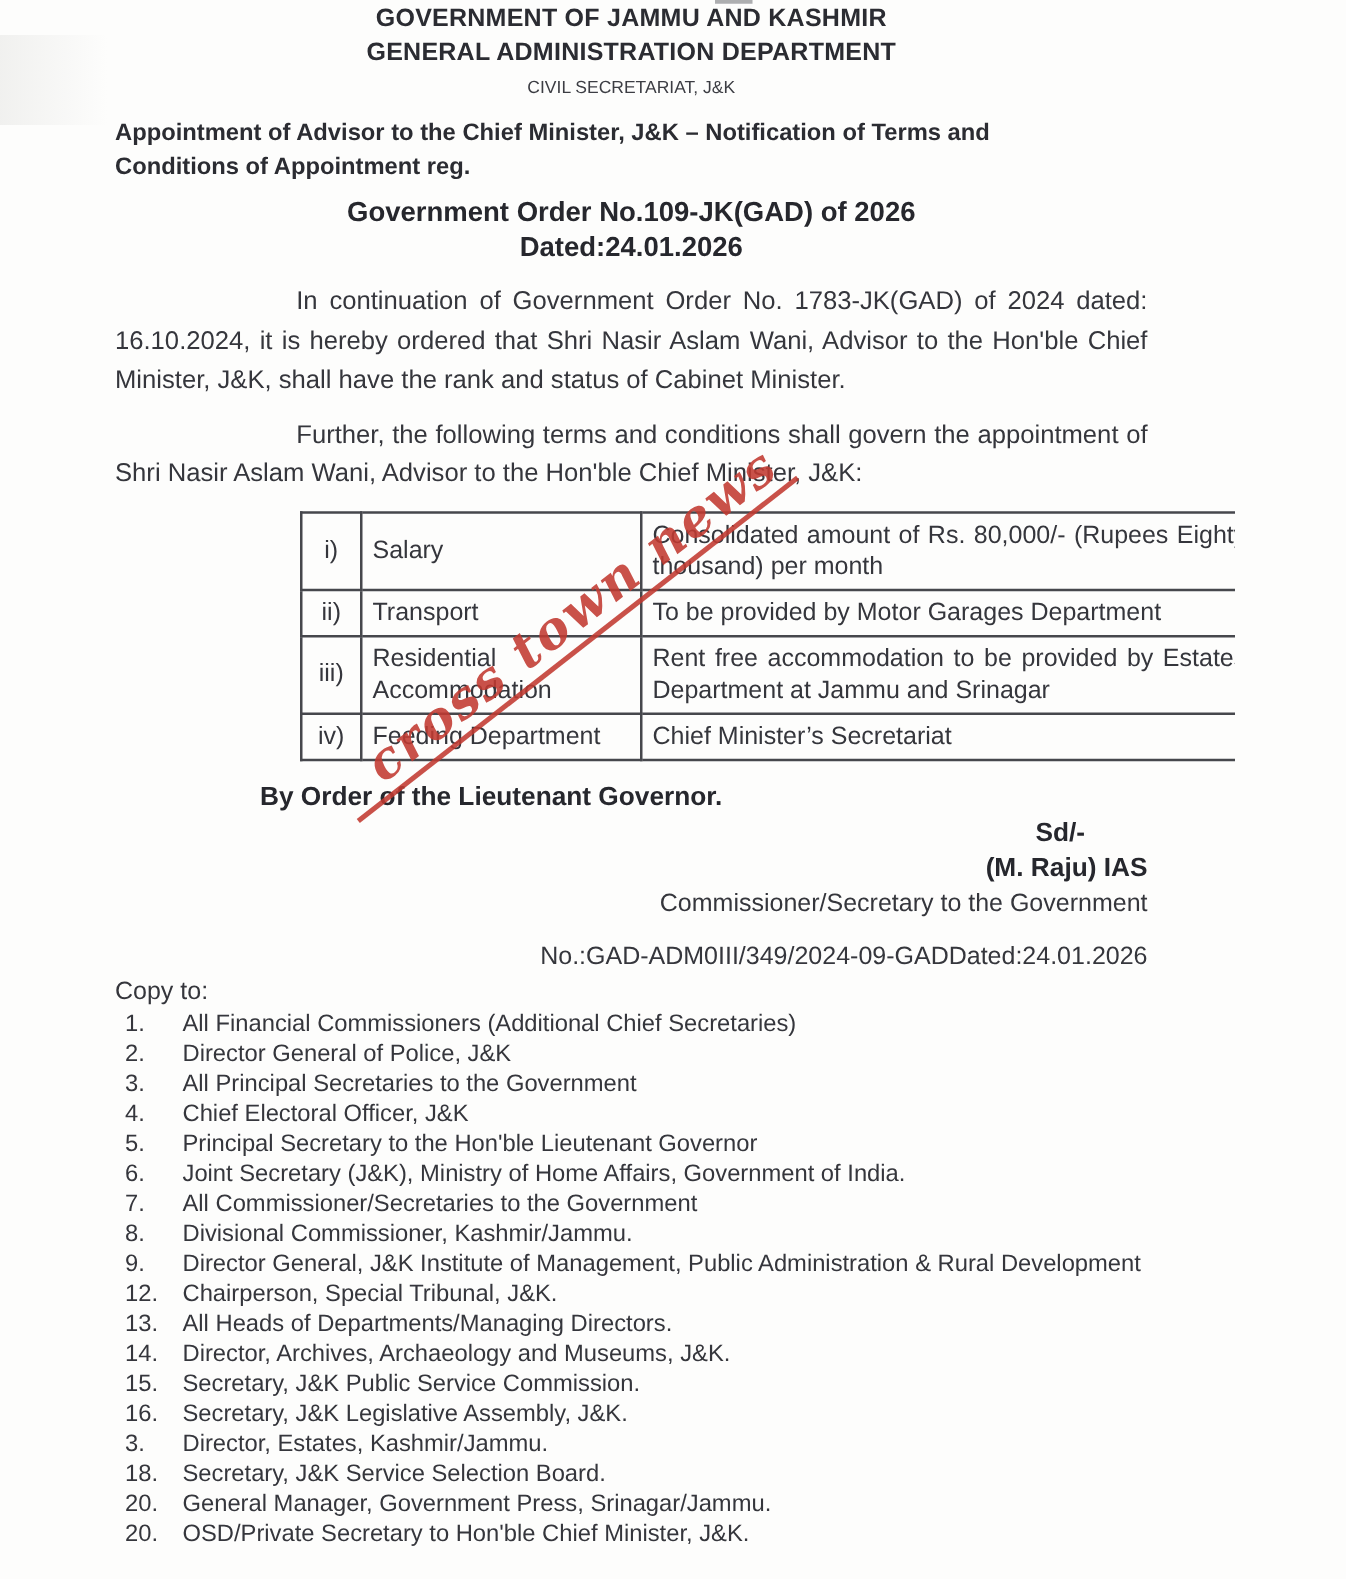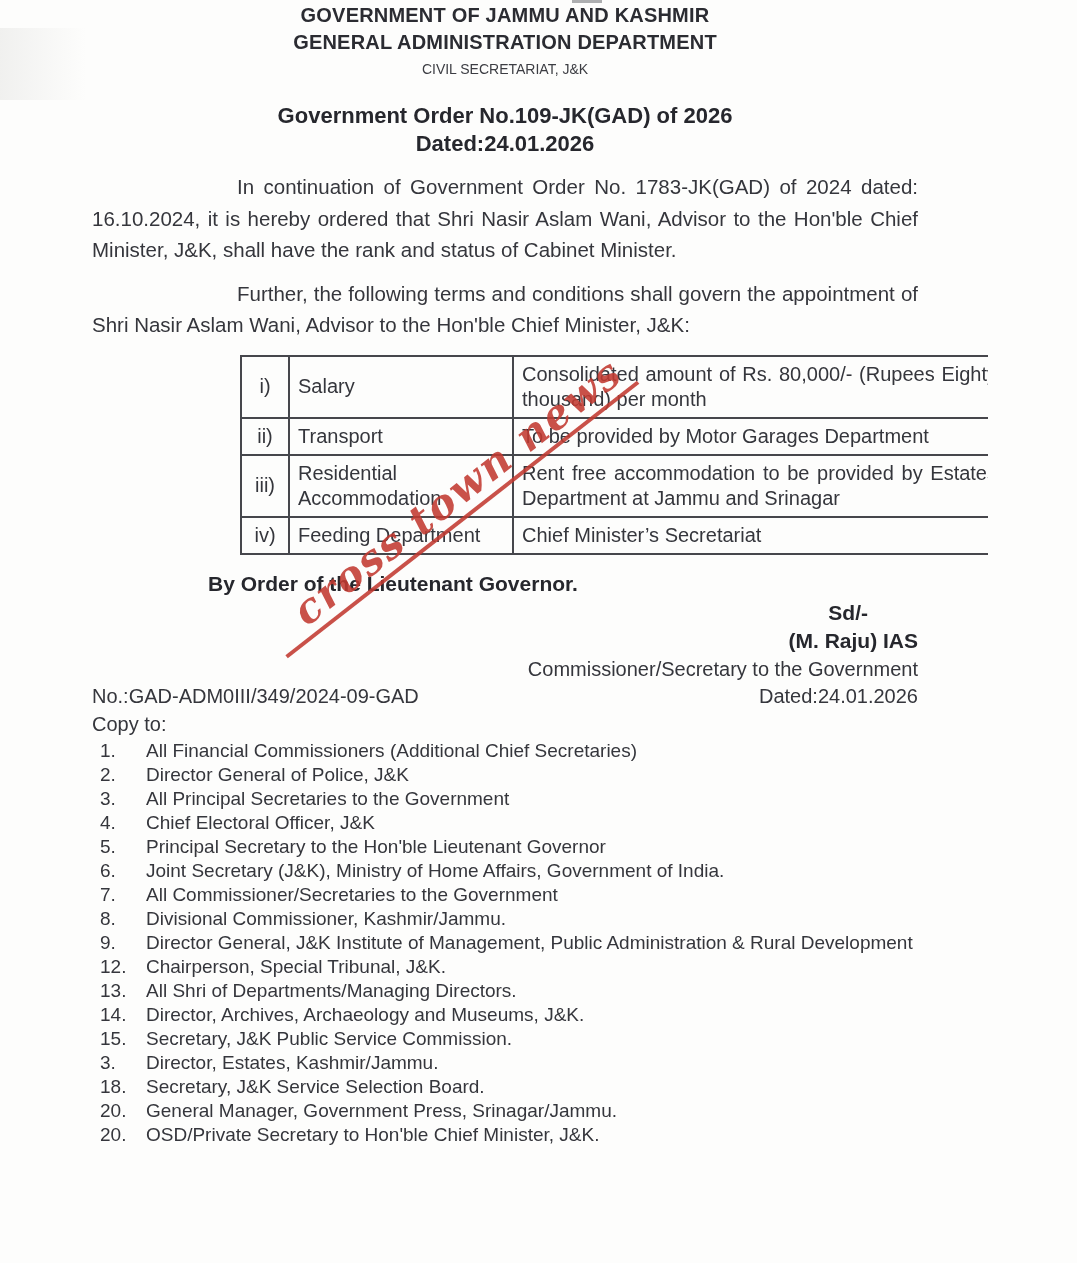--- a/index.html
+++ b/index.html
@@ -44,21 +44,21 @@
     padding: 5px 8px; vertical-align: middle; color: #35363c;
   }
   td.c-num { width: 48px; text-align: center; padding: 5px 2px; }
   td.c-item { width: 224px; padding-left: 12px; }
   td.c-detail { width: 493px; text-align: justify; margin-left: 30px; }
   .by-order { margin: 16px 0 0 116px; font-size: 21px; font-weight: bold; line-height: 26px; color: #26272d; }
   .sig-block { text-align: right; margin-top: 2px; }
   .sig-sd { font-size: 21px; font-weight: bold; line-height: 27px; padding-right: 50px; color: #26272d; }
   .sig-name { font-size: 21px; font-weight: bold; line-height: 29px; color: #26272d; }
   .sig-designation { font-size: 20px; line-height: 28px; color: #35363c; }
-  .ref-row { display: flex; justify-content: space-between; align-items: baseline; margin-top: 0; }
+  .ref-row { display: flex; justify-content: flex-end; align-items: baseline; margin-top: 15px; }
   .ref-no { font-size: 20px; line-height: 27px; color: #35363c; }
   .sig-date { font-size: 20px; line-height: 27px; color: #35363c; }
   .copy-to { font-size: 20px; line-height: 26px; margin-top: 1px; color: #35363c; }
   .copy-list { list-style: none; margin: 2px 0 0 8px; }
   .copy-list li { display: flex; font-size: 19px; line-height: 24px; color: #35363c; }
   .li-no { flex: 0 0 46px; }
   .li-text { flex: 1; }
   .watermark {
     position: absolute; left: 286px; top: 610px; height: 46px;
     transform: rotate(-38deg); transform-origin: left bottom;
@@ -82,20 +82,21 @@
   <div class="scan-shade"></div>
   <div class="artifact-top"></div>
 
   <div class="hdr">
     <div class="hdr-l1">GOVERNMENT OF JAMMU AND KASHMIR</div>
     <div class="hdr-l2">GENERAL ADMINISTRATION DEPARTMENT</div>
     <div class="hdr-l3">CIVIL SECRETARIAT, J&amp;K</div>
   </div>
 
   <div class="subject-row">
+    <div class="subject-text">Appointment of Advisor to the Chief Minister, J&amp;K – Notification of Terms and Conditions of Appointment reg.</div>
   </div>
 
   <div class="order-title">Government Order No.109-JK(GAD) of 2026</div>
   <div class="order-date">Dated:24.01.2026</div>
 
   <p class="body-para">In continuation of Government Order No. 1783-JK(GAD) of 2024 dated: 16.10.2024, it is hereby ordered that Shri Nasir Aslam Wani, Advisor to the Hon'ble Chief Minister, J&amp;K, shall have the rank and status of Cabinet Minister.</p>
   <p class="body-para second">Further, the following terms and conditions shall govern the appointment of Shri Nasir Aslam Wani, Advisor to the Hon'ble Chief Minister, J&amp;K:</p>
 
   <table class="terms">
     <tbody>
@@ -173,31 +174,35 @@
     <li>
         <span class="li-no">9.</span>
         <span class="li-text">Director General, J&amp;K Institute of Management, Public Administration &amp; Rural Development</span>
       </li>
     <li>
         <span class="li-no">12.</span>
         <span class="li-text">Chairperson, Special Tribunal, J&amp;K.</span>
       </li>
     <li>
         <span class="li-no">13.</span>
-        <span class="li-text">All Shri of Departments/Managing Directors.</span>
+        <span class="li-text">All Heads of Departments/Managing Directors.</span>
       </li>
     <li>
         <span class="li-no">14.</span>
         <span class="li-text">Director, Archives, Archaeology and Museums, J&amp;K.</span>
       </li>
     <li>
         <span class="li-no">15.</span>
         <span class="li-text">Secretary, J&amp;K Public Service Commission.</span>
       </li>
     <li>
+        <span class="li-no">16.</span>
+        <span class="li-text">Secretary, J&amp;K Legislative Assembly, J&amp;K.</span>
+      </li>
+    <li>
         <span class="li-no">3.</span>
         <span class="li-text">Director, Estates, Kashmir/Jammu.</span>
       </li>
     <li>
         <span class="li-no">18.</span>
         <span class="li-text">Secretary, J&amp;K Service Selection Board.</span>
       </li>
     <li>
         <span class="li-no">20.</span>
         <span class="li-text">General Manager, Government Press, Srinagar/Jammu.</span>

